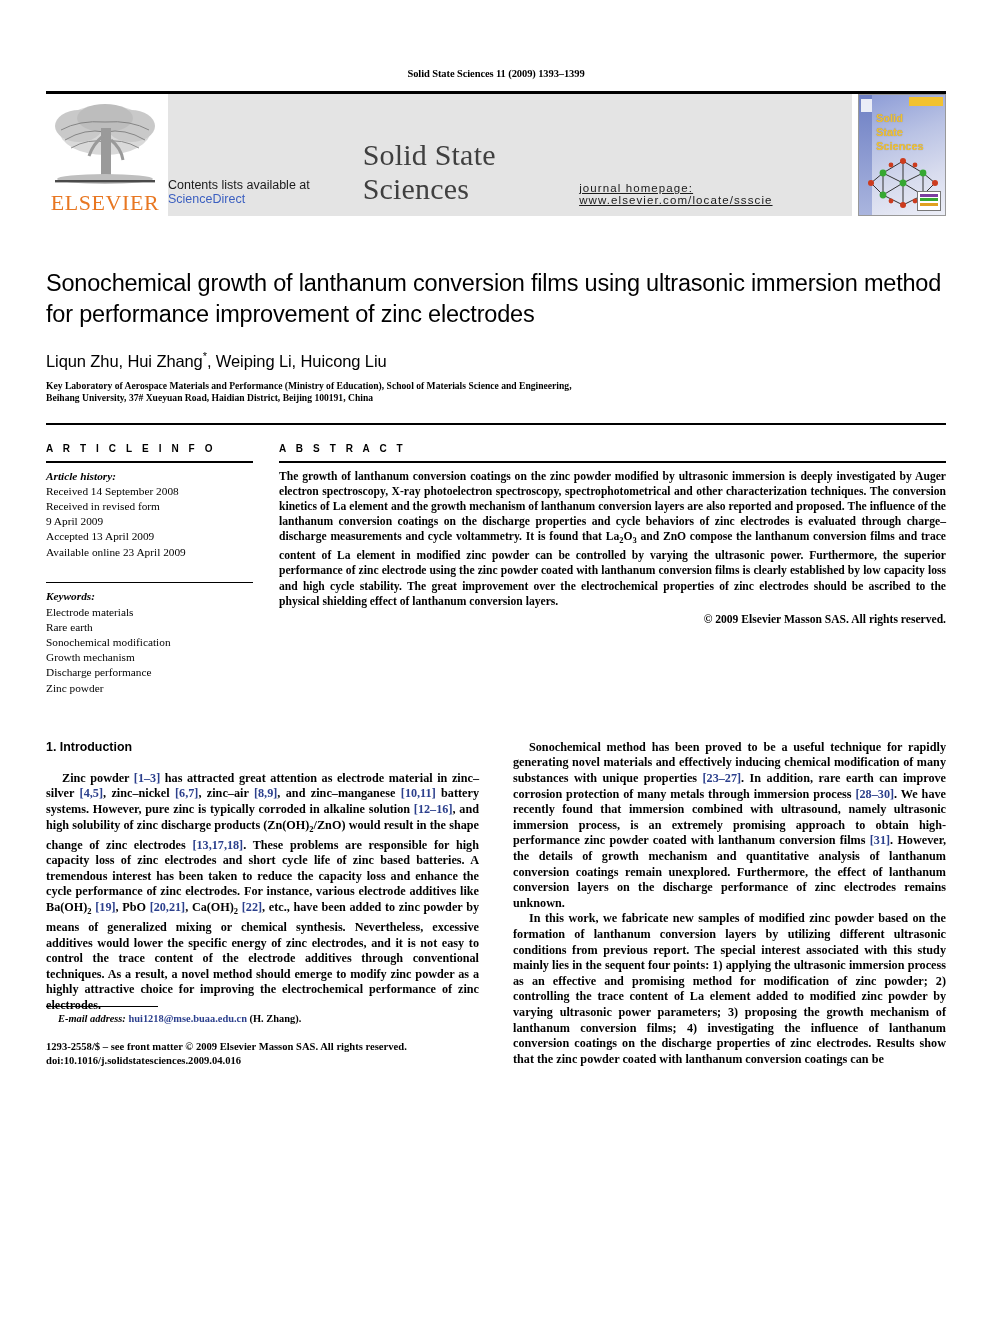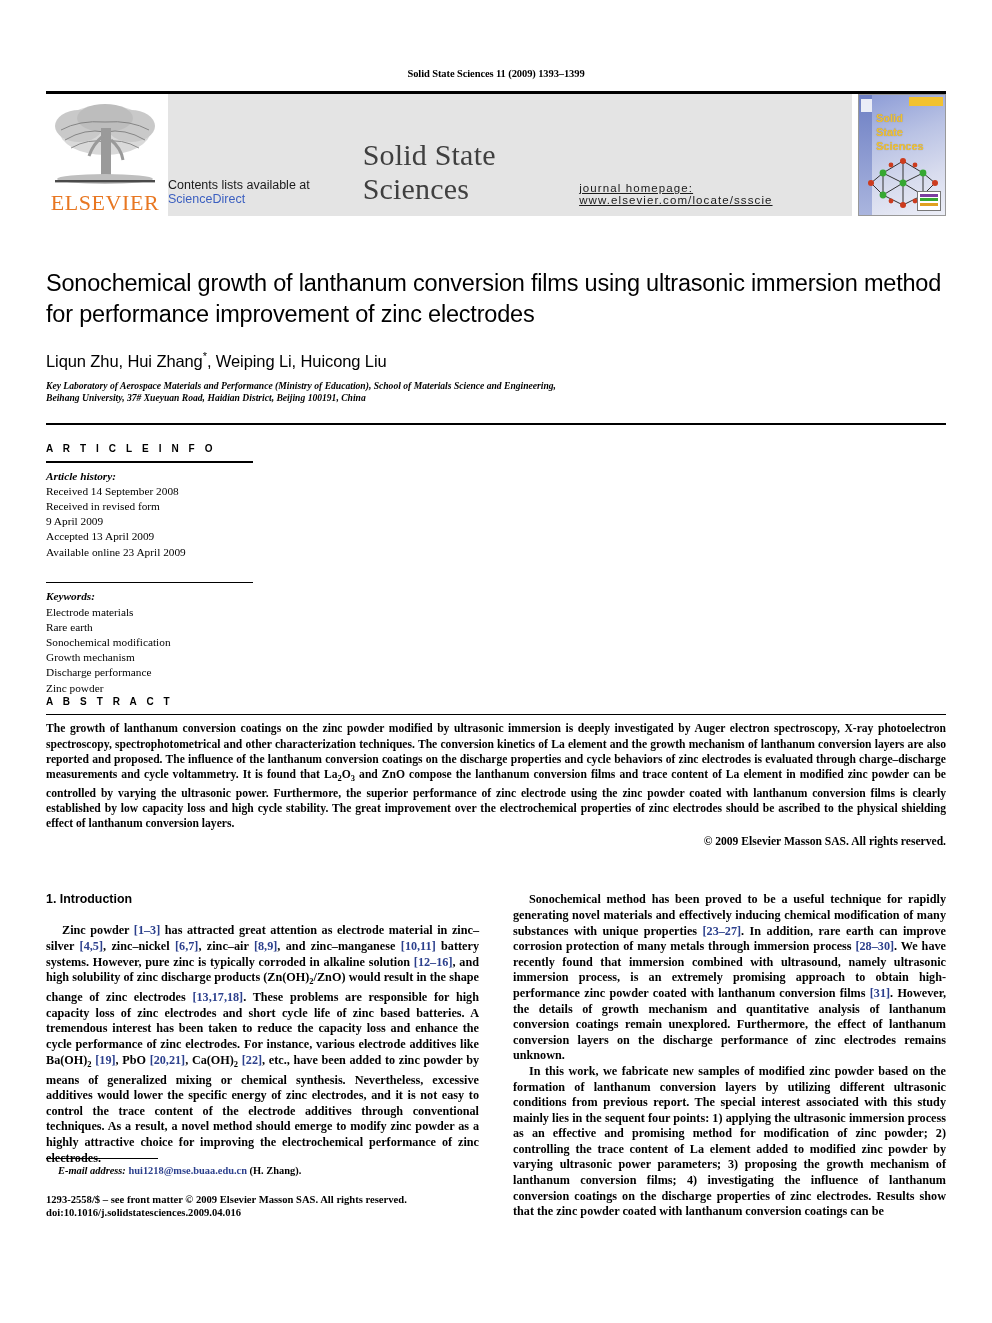--- a/index.html
+++ b/index.html
@@ -151,34 +151,32 @@
     margin-top: 20px;
     font-family: "Liberation Sans", sans-serif;
     font-size: 16.5px;
     letter-spacing: -0.1px;
   }
   .authors sup { font-size: 11px; vertical-align: super; }
   .affiliation {
     margin-top: 9px;
     font-size: 9.6px;
     line-height: 12.5px;
-    font-style: italic;
     font-weight: bold;
   }
 
   
   .mid-rule {
     margin-top: 18px;
     height: 2.5px;
     background: #000;
   }
   .info-abstract {
     display: flex;
     margin-top: 18px;
-    flex-direction: column;
   }
   .col-info {
     width: 233px;
     flex: 0 0 233px;
     padding-right: 26px;
     box-sizing: border-box;
   }
   .col-abstract {
     flex: 1 1 auto;
   }

